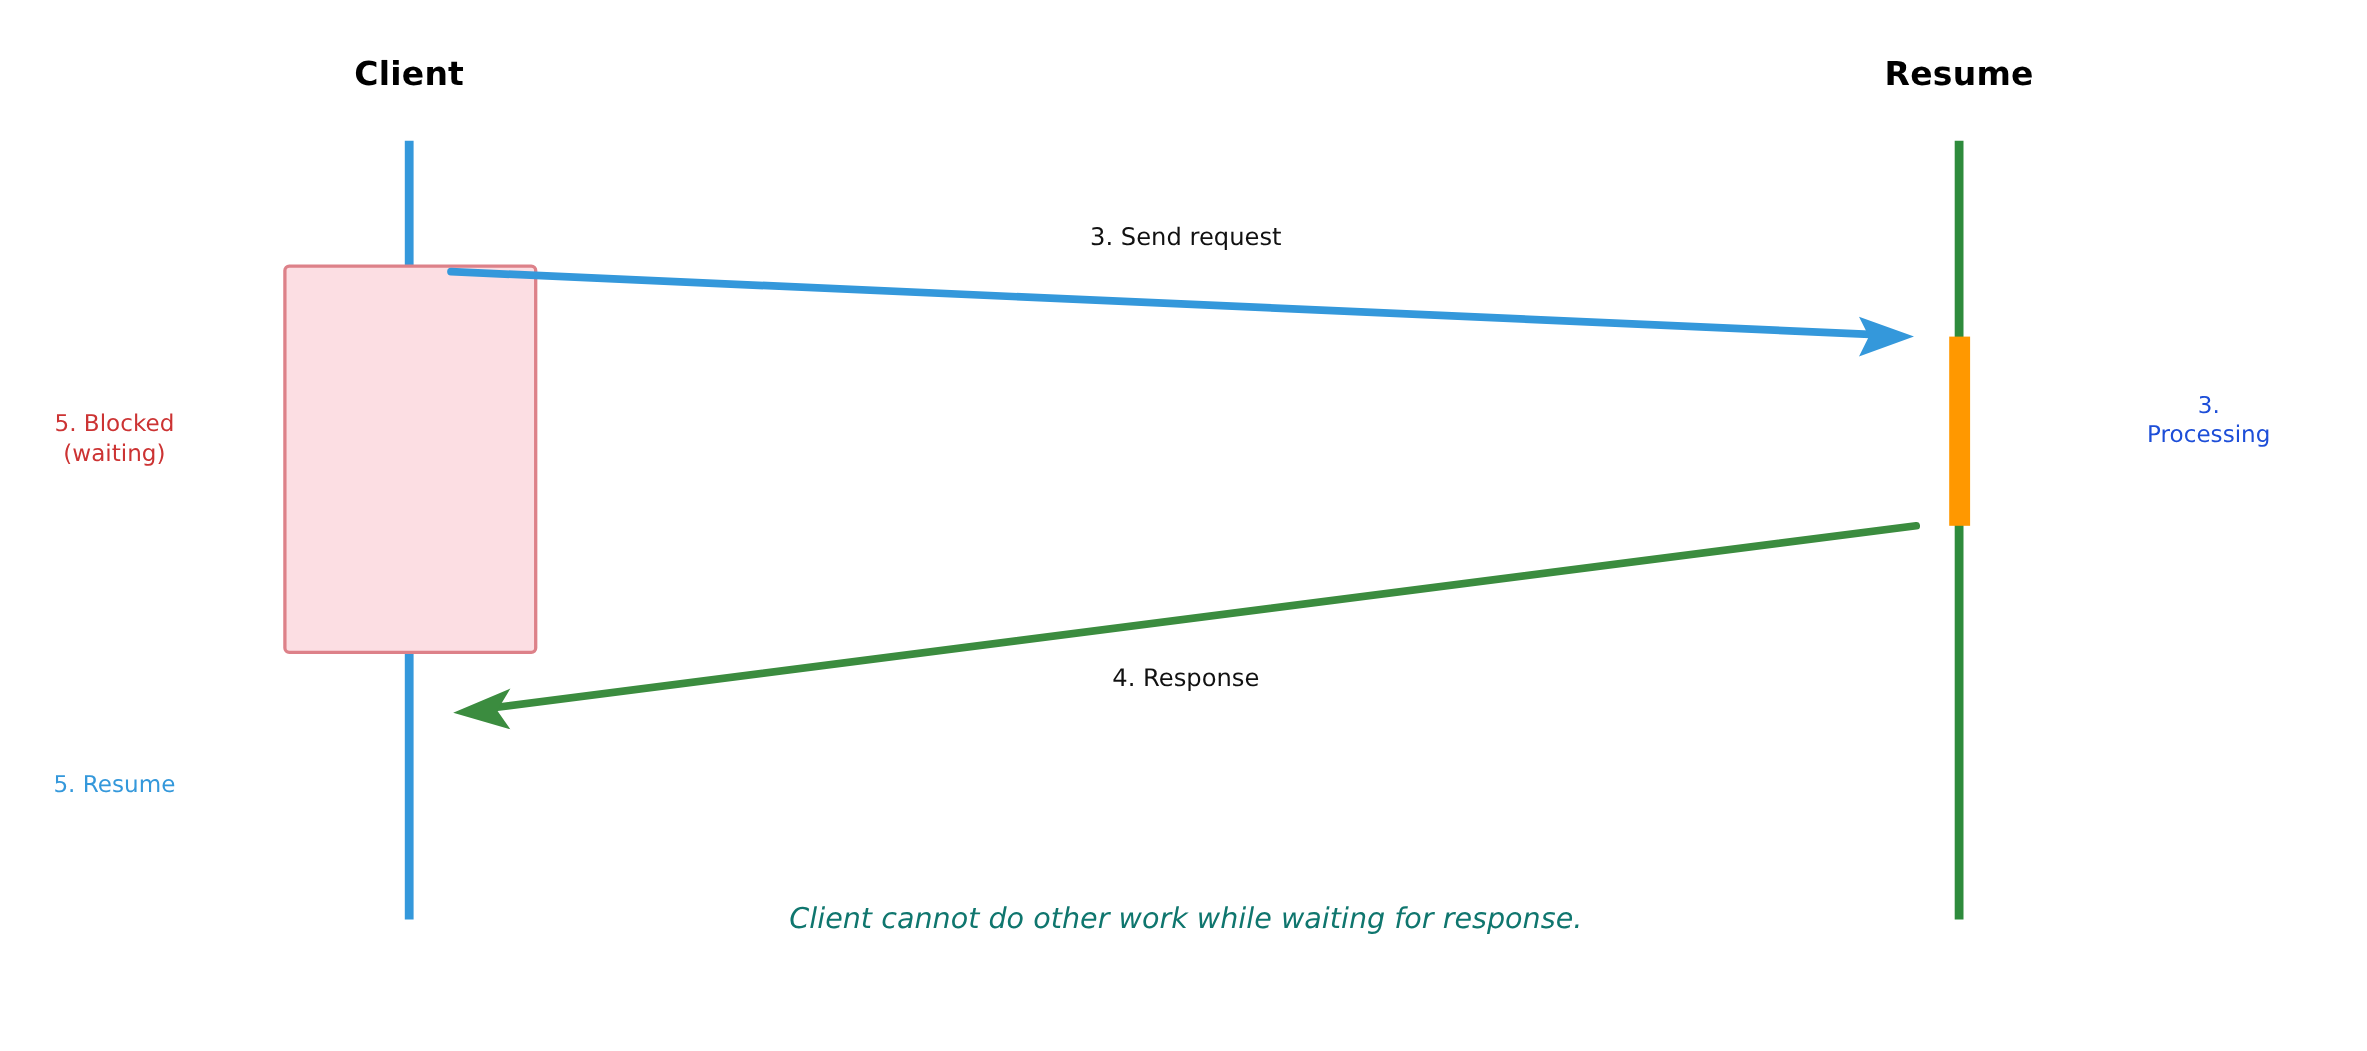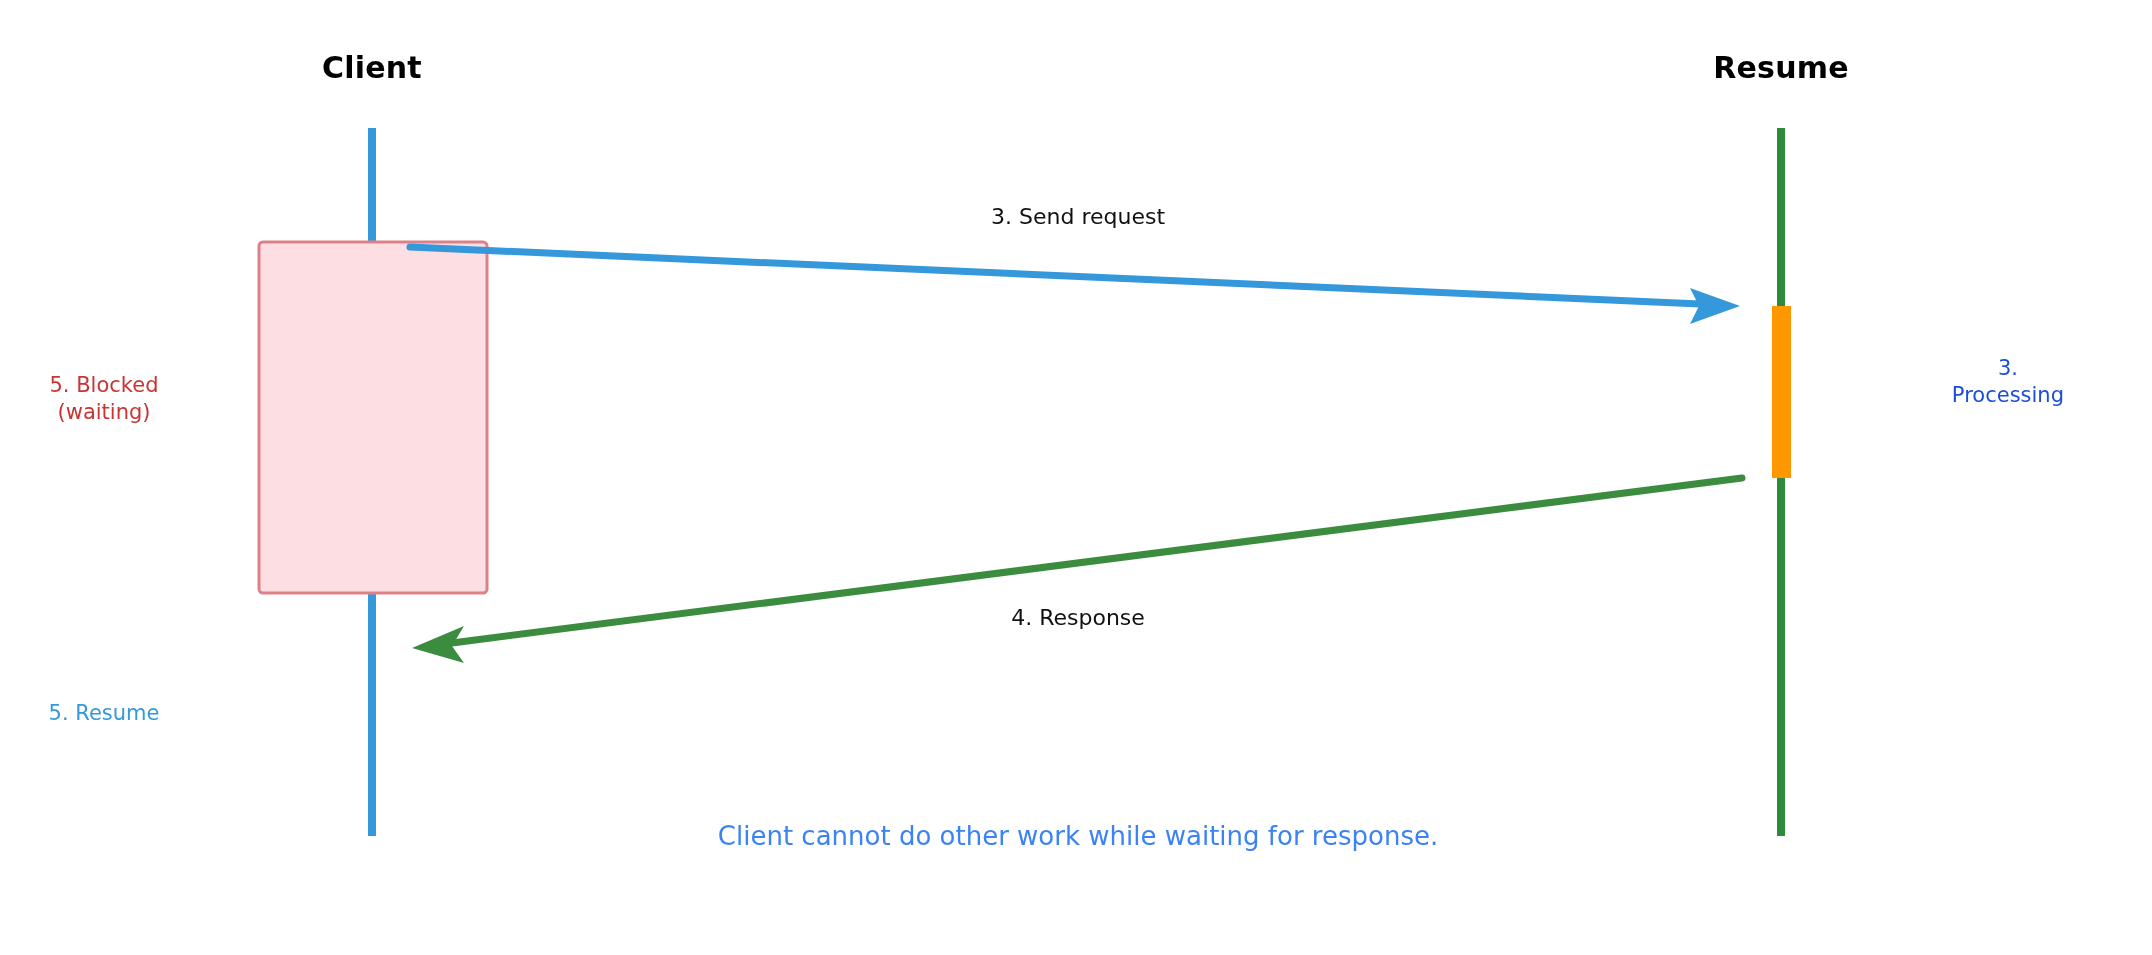--- a/index.html
+++ b/index.html
@@ -45,21 +45,22 @@
     position: absolute;
     font-size: 22px;
     color: #111111;
     white-space: nowrap;
     text-align: center;
     transform: translateX(-50%);
   }
   .caption {
     position: absolute;
     font-size: 26px;
-    color: #3b82f6;
+    font-style: italic;
+    color: #0f766e;
     white-space: nowrap;
     text-align: center;
     transform: translateX(-50%);
   }
 </style>
 </head>
 <body>
 
 <div id="diagram-root">
 

